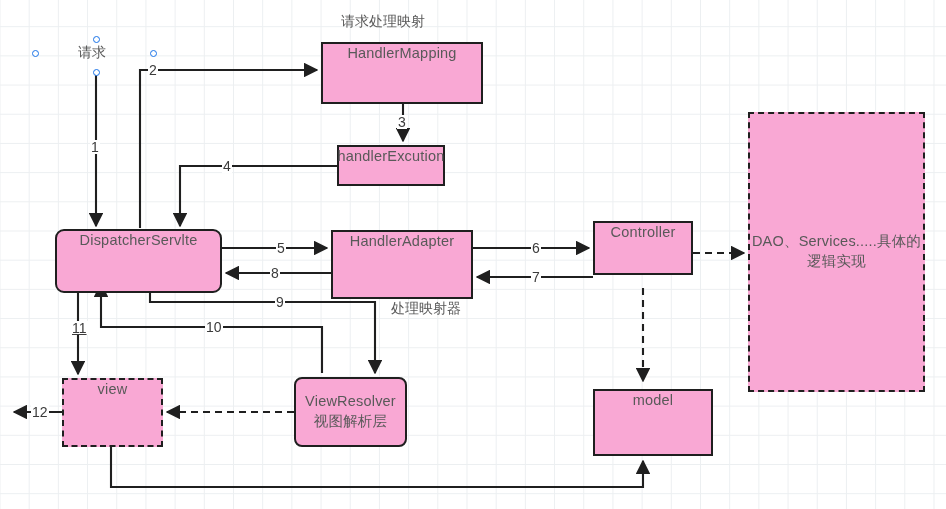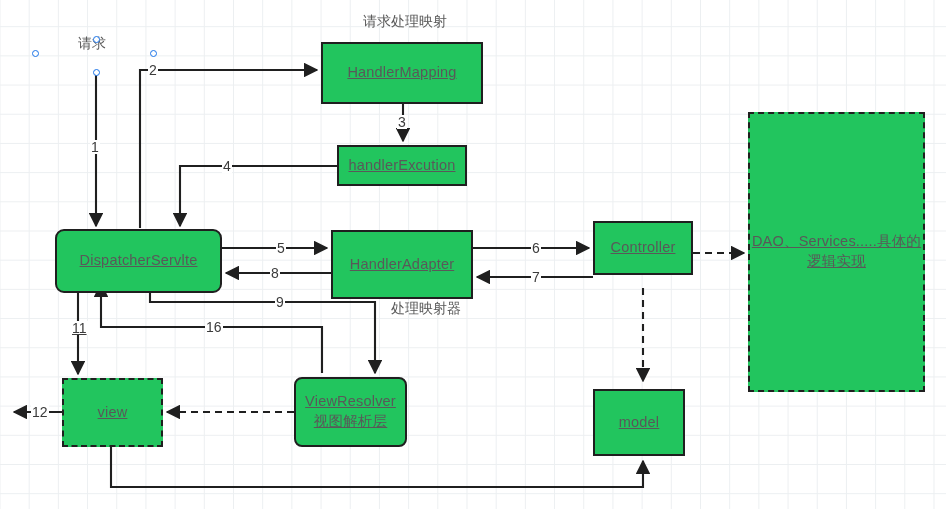--- a/index.html
+++ b/index.html
@@ -16,29 +16,28 @@
     background-image:
       linear-gradient(to right, #eceff1 1px, transparent 1px),
       linear-gradient(to bottom, #eceff1 1px, transparent 1px);
     background-size:29.2px 29.2px;
     background-position:-0.5px -3px;
   }
   svg#diagram{position:absolute;left:0;top:0;width:946px;height:509px;}
   .nodebox{
     position:absolute;
     box-sizing:border-box;
-    background:#22c55e;
+    background:#f9a8d4;
     border:2px solid #1f1f1f;
-    display:flex;align-items:center;justify-content:center;
+    display:flex;justify-content:center;
     text-align:center;
     color:#595959;
     font-size:14.5px;
     line-height:1.35;
     letter-spacing:.2px;
-    text-decoration:underline;
   }
   .nodebox.rounded{border-radius:9px;}
   .nodebox.dashed{border-style:dashed;border-width:2.5px;}
   .plainlabel{
     position:absolute;
     color:#595959;
     font-size:14px;
     white-space:nowrap;
   }
   .edgenum{
@@ -109,21 +108,21 @@
 </svg>
 
 <div class="nodebox rounded" style="left:55px;top:229px;width:167px;height:64px;">
   <span>DispatcherServlte</span>
 </div>
 
 <div class="nodebox" style="left:321px;top:42px;width:162px;height:62px;">
   <span>HandlerMapping</span>
 </div>
 
-<div class="nodebox" style="left:337px;top:145px;width:130px;height:41px;">
+<div class="nodebox" style="left:337px;top:145px;width:108px;height:41px;">
   <span>handlerExcution</span>
 </div>
 
 <div class="nodebox" style="left:331px;top:230px;width:142px;height:69px;">
   <span>HandlerAdapter</span>
 </div>
 
 <div class="nodebox" style="left:593px;top:221px;width:100px;height:54px;">
   <span>Controller</span>
 </div>
@@ -135,39 +134,39 @@
 
 <div class="nodebox dashed" style="left:62px;top:378px;width:101px;height:69px;">
   <span>view</span>
 </div>
 
 <div class="nodebox rounded" style="left:294px;top:377px;width:113px;height:70px;flex-direction:column;border-radius:8px;">
   <span>ViewResolver</span>
   <span>视图解析层</span>
 </div>
 
-<div class="nodebox" style="left:593px;top:389px;width:92px;height:67px;">
+<div class="nodebox" style="left:593px;top:389px;width:120px;height:67px;">
   <span>model</span>
 </div>
 
-<div class="plainlabel" style="left:363px;top:13px;">请求处理映射</div>
+<div class="plainlabel" style="left:341px;top:13px;">请求处理映射</div>
 
-<div class="plainlabel" style="left:78px;top:35px;text-align:right;">请求</div>
+<div class="plainlabel" style="left:78px;top:44px;text-align:right;">请求</div>
 
 <div class="plainlabel" style="left:391px;top:300px;">处理映射器</div>
 
 <div class="edgenum" style="left:90px;top:140px;">1</div>
 <div class="edgenum" style="left:148px;top:63px;">2</div>
 <div class="edgenum" style="left:397px;top:115px;">3</div>
 <div class="edgenum" style="left:222px;top:159px;">4</div>
 <div class="edgenum" style="left:276px;top:241px;">5</div>
 <div class="edgenum" style="left:531px;top:241px;">6</div>
 <div class="edgenum" style="left:531px;top:270px;">7</div>
 <div class="edgenum" style="left:270px;top:266px;">8</div>
 <div class="edgenum" style="left:275px;top:295px;">9</div>
-<div class="edgenum" style="left:205px;top:320px;">16</div>
+<div class="edgenum" style="left:205px;top:320px;">10</div>
 <div class="edgenum" style="left:71px;top:321px;text-decoration:underline;">11</div>
 <div class="edgenum" style="left:31px;top:405px;">12</div>
 
 <div class="handle" style="left:32px;top:50px;"></div>
 <div class="handle" style="left:93px;top:36px;"></div>
 <div class="handle" style="left:93px;top:69px;"></div>
 <div class="handle" style="left:150px;top:50px;"></div>
 
 </body></html>

